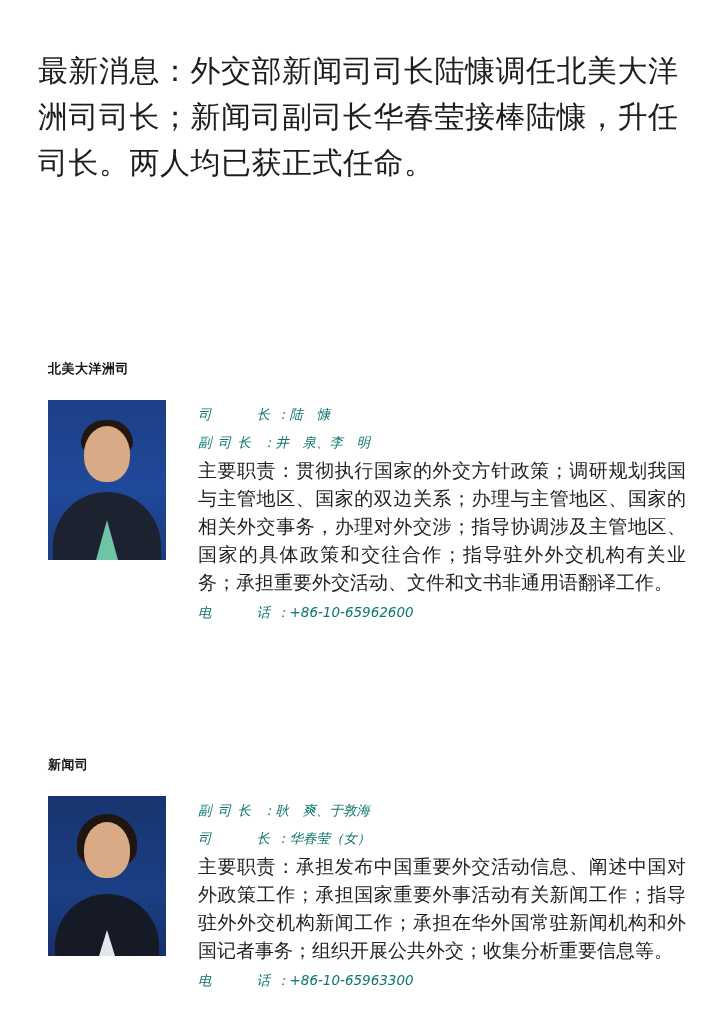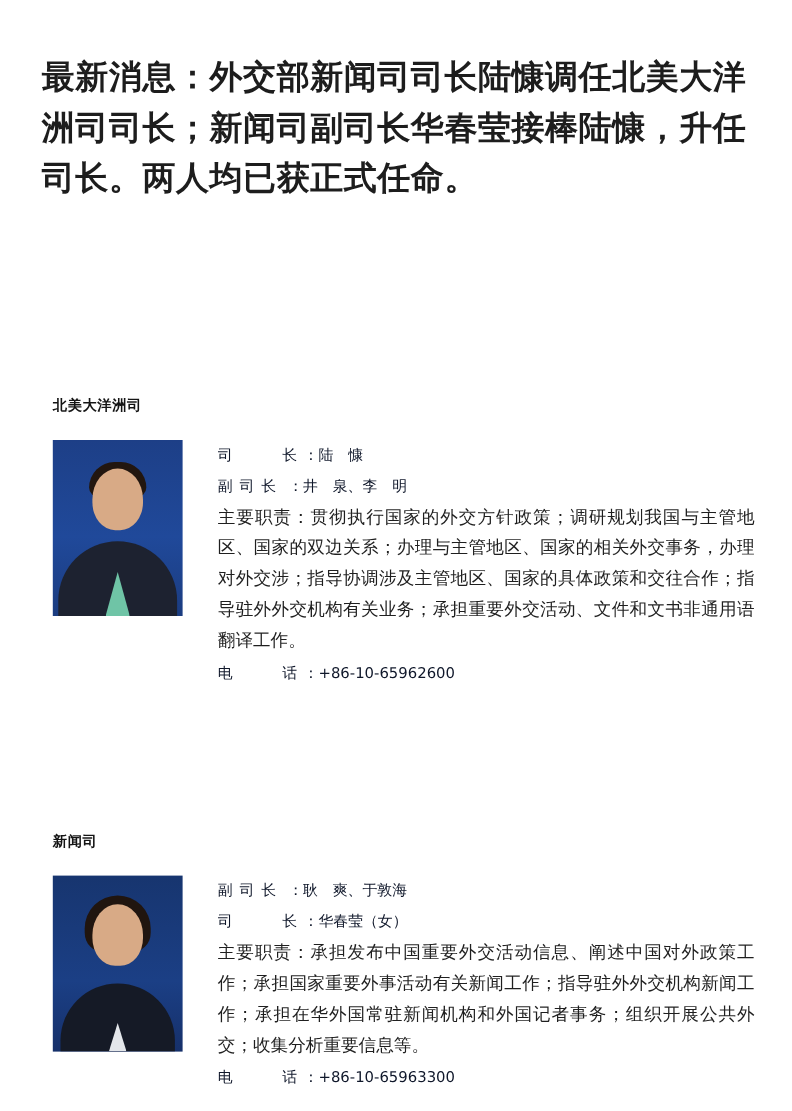--- a/index.html
+++ b/index.html
@@ -26,21 +26,21 @@
   
   .headline {
     position: absolute;
     left: 38px;
     top: 48px;
     width: 648px;
     font-size: 30px;
     line-height: 46px;
     letter-spacing: 0.5px;
     color: #1d1d1d;
-    font-weight: 700;
+    font-weight: 400;
     font-family: "DejaVu Sans", "Liberation Sans", sans-serif;
   }
 
   
   .section {
     position: absolute;
     left: 0;
     width: 720px;
   }
   .section-1 { top: 360px; }
@@ -136,33 +136,34 @@
   }
 
   .info {
     margin-left: 32px;
     flex: 1 1 auto;
     padding-right: 34px;
   }
   .info-line {
     font-size: 13.5px;
     line-height: 28px;
-    color: #0f172a;
-    font-family: "DejaVu Sans", "Liberation Sans", sans-serif;
+    color: #0f766e;
+    font-family: "DejaVu Sans", "Liberation Sans", sans-serif;
+    font-style: italic;
   }
   .info-line .lbl {
     display: inline-block;
     min-width: 64px;
     letter-spacing: 6px;
   }
   .info-line .lbl.tight {
     letter-spacing: 1px;
   }
   .duty {
-    font-size: 16px;
+    font-size: 19px;
     line-height: 28px;
     color: #1f1f1f;
     text-align: justify;
     font-family: "DejaVu Sans", "Liberation Sans", sans-serif;
   }
   .duty .duty-label {
     font-weight: 500;
   }
   .phone {
     margin-top: 2px;

